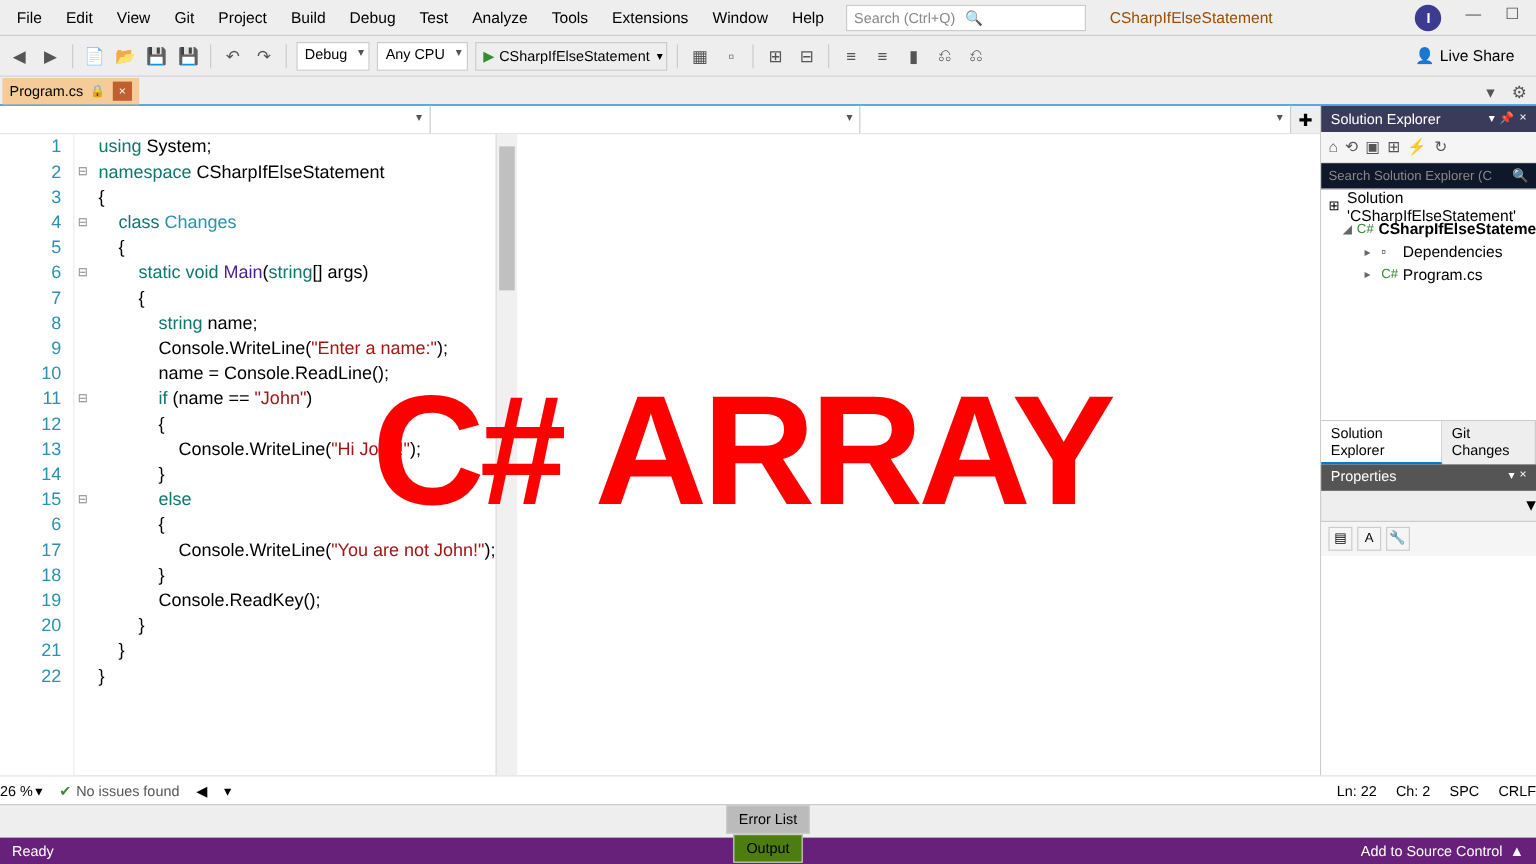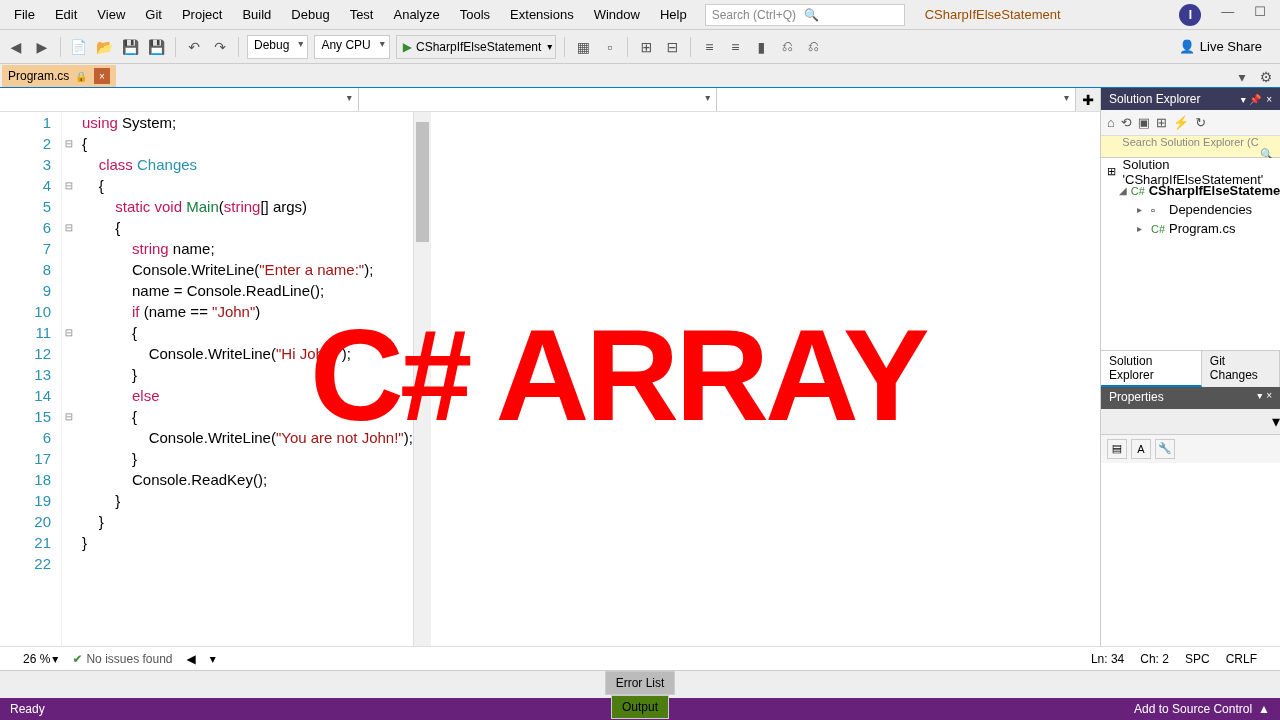--- a/index.html
+++ b/index.html
@@ -44,51 +44,51 @@
 .nav-dd { flex: 1; border-right: 1px solid #ccc; position: relative; }
 .nav-dd::after { content: '▾'; position: absolute; right: 6px; top: 4px; font-size: 10px; color: #555; }
 .nav-plus { width: 24px; display: flex; align-items: center; justify-content: center; font-size: 14px; background: #eee; }
 .code-area { flex: 1; display: flex; font-family: Consolas, monospace; font-size: 15px; line-height: 21px; background: #fff; position: relative; }
 .gutter { width: 62px; background: #fff; text-align: right; padding-right: 10px; color: #2b91af; border-right: 1px solid #eee; }
 .gutter div { height: 21px; }
 .fold-gutter { width: 14px; }
 .fold-gutter div { height: 21px; font-size: 10px; color: #888; text-align: center; }
 .code { padding-left: 6px; }
 .code div { height: 21px; white-space: pre; }
-.kw { color: #be185d; }
-.type { color: #15803d; }
+.kw { color: #0f766e; }
+.type { color: #4c1d95; }
 .str { color: #a31515; }
 .cls { color: #2b91af; }
 .vscroll { width: 18px; background: #f0f0f0; border-left: 1px solid #ddd; position: relative; }
 .vscroll-thumb { position: absolute; left: 2px; right: 2px; top: 10px; height: 120px; background: #c0c0c0; }
 
 
 .sidebar { width: 180px; background: #eee; display: flex; flex-direction: column; border-left: 1px solid #ccc; }
 .panel-title { height: 22px; background: #3a3a5a; color: #fff; font-size: 12px; display: flex; align-items: center; padding: 0 8px; }
 .panel-title-icons { margin-left: auto; display: flex; gap: 4px; font-size: 10px; }
 .sln-toolbar { height: 26px; display: flex; align-items: center; gap: 6px; padding: 0 6px; font-size: 13px; color: #555; border-bottom: 1px solid #ddd; background: #f5f5f5; }
-.sln-search { height: 22px; border-bottom: 1px solid #ccc; display: flex; align-items: center; padding: 0 6px; font-size: 11px; color: #888; background: #fef9c3; flex-direction: column; }
+.sln-search { height: 22px; border-bottom: 1px solid #ccc; display: flex; align-items: center; padding: 0 6px; font-size: 11px; color: #888; background: #0f172a; }
 .sln-tree { flex: 1; background: #fff; font-size: 13px; padding: 4px 0; }
 .tree-item { display: flex; align-items: center; height: 19px; padding-left: 6px; gap: 4px; }
 .tree-icon { width: 14px; font-size: 11px; }
 .indent1 { padding-left: 18px; }
 .indent2 { padding-left: 36px; }
 .bold { font-weight: bold; }
 .expander { width: 10px; font-size: 10px; color: #666; }
 .sln-panels-switch { display: flex; border-top: 1px solid #ccc; }
 .sln-panel-tab { padding: 3px 8px; font-size: 12px; background: #eee; border-right: 1px solid #ccc; }
 .sln-panel-tab.active { background: #fff; border-bottom: 2px solid #007acc; }
 .props-title { height: 22px; background: #555; color: #fff; font-size: 12px; padding: 3px 8px; display: flex; }
 .props-bar { height: 26px; display: flex; align-items: center; justify-content: flex-end; border-bottom: 1px solid #ccc; }
 .props-icons { display: flex; gap: 4px; padding: 4px 6px; background: #f5f5f5; }
 .props-icon { width: 20px; height: 20px; border: 1px solid #ccc; display: flex; align-items: center; justify-content: center; font-size: 11px; }
 .props-body { flex: 1; background: #fff; }
 
 
-.status-strip { height: 24px; background: #fff; border-top: 1px solid #ddd; display: flex; align-items: center; font-size: 12px; padding: 0 23px; gap: 14px; }
+.status-strip { height: 24px; background: #fff; border-top: 1px solid #ddd; display: flex; align-items: center; font-size: 12px; padding: 0 0; gap: 14px; }
 .zoom { display: flex; align-items: center; gap: 2px; }
 .issues { display: flex; align-items: center; gap: 4px; color: #555; }
 .check-icon { color: #388a34; }
 .status-right { margin-left: auto; display: flex; gap: 16px; }
 .bottom-tabs { height: 28px; background: #eee; display: flex; align-items: center; border-top: 1px solid #ccc; flex-direction: column; }
 .bottom-tab { padding: 4px 10px; font-size: 12px; border: 1px solid #ccc; background: #4d7c0f; }
 .bottom-tab.active { background: #bbb; }
 .bluebar { height: 22px; background: #68217a; color: #fff; font-size: 12px; display: flex; align-items: center; padding: 0 10px; }
 .bluebar-right { margin-left: auto; display: flex; align-items: center; gap: 6px; }
 
@@ -224,20 +224,21 @@
           <div></div>
           <div></div>
           <div></div>
           <div></div>
           <div></div>
           <div></div>
           <div></div>
       </div>
       <div class="code">
         <div><span class="kw">using</span> System;</div>
+        <div><span class="kw">namespace</span> CSharpIfElseStatement</div>
         <div>{</div>
         <div>    <span class="kw">class</span> <span class="cls">Changes</span></div>
         <div>    {</div>
         <div>        <span class="kw">static</span> <span class="kw">void</span> <span class="type">Main</span>(<span class="kw">string</span>[] args)</div>
         <div>        {</div>
         <div>            <span class="kw">string</span> name;</div>
         <div>            Console.WriteLine(<span class="str">"Enter a name:"</span>);</div>
         <div>            name = Console.ReadLine();</div>
         <div>            <span class="kw">if</span> (name == <span class="str">"John"</span>)</div>
         <div>            {</div>
@@ -326,21 +327,21 @@
     <span>26 %</span>
       <span>▾</span>
   </div>
   <div class="issues">
     <span class="check-icon">✔</span>
     <span>No issues found</span>
   </div>
   <span>◀</span>
   <span>▾</span>
   <div class="status-right">
-    <span>Ln: 34</span>
+    <span>Ln: 22</span>
     <span>Ch: 2</span>
     <span>SPC</span>
     <span>CRLF</span>
   </div>
 </div>
 
 <div class="bottom-tabs">
   <div class="bottom-tab active">Error List</div>
   <div class="bottom-tab">Output</div>
 </div>

